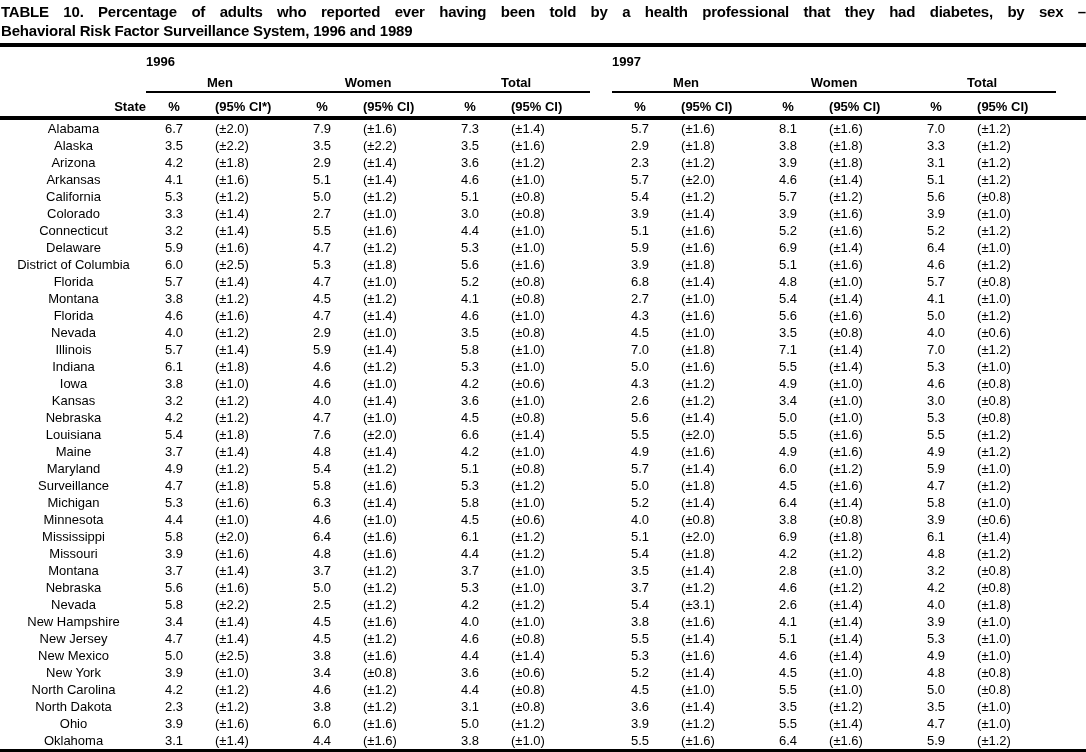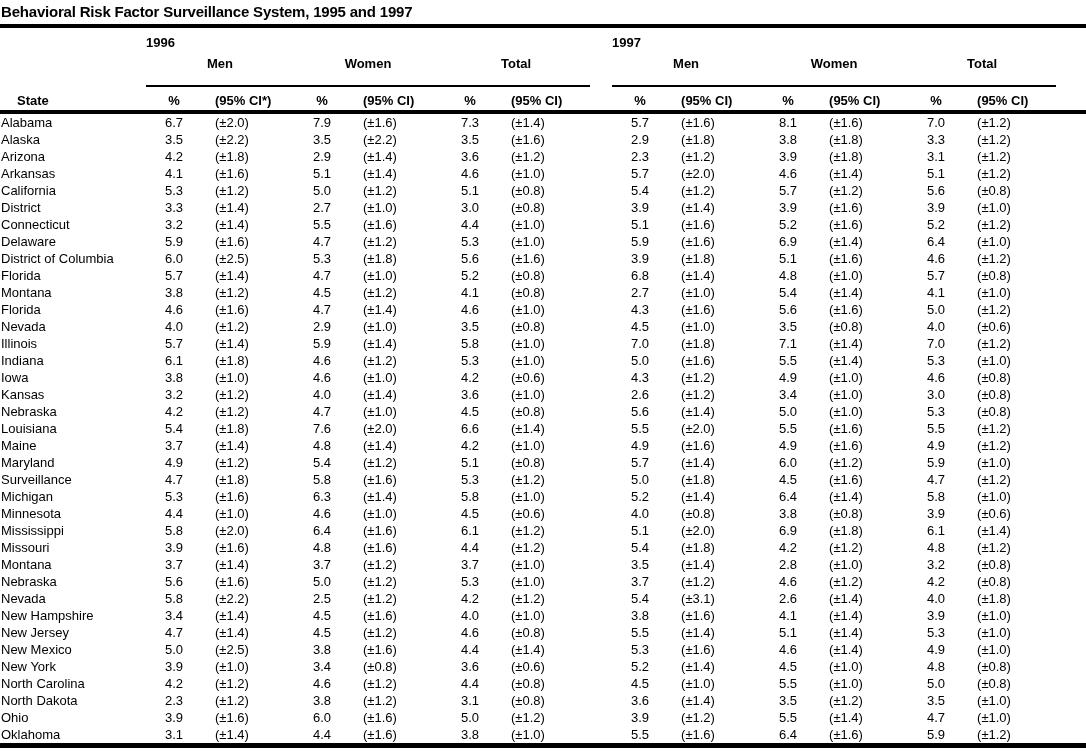--- a/index.html
+++ b/index.html
@@ -12,43 +12,44 @@
   .title .t1 { display:block; text-align:justify; text-align-last:justify; }
   .title .t2 { display:block; }
 
   table { width:1086px; table-layout:fixed; border-collapse:collapse;
           font-size:13px; }
   th, td { padding:0; margin:0; white-space:nowrap; overflow:hidden; }
   thead th { font-weight:700; }
 
   .year-row th.year { text-align:left; vertical-align:bottom; height:22px; }
   .sub-row th.sub   { text-align:center; vertical-align:bottom; height:21px;
-                      border-bottom:2px solid #000; padding-bottom:14px; }
+                      border-bottom:2px solid #000; padding-bottom:1px; }
   .hdr-row th       { vertical-align:bottom; height:21px; padding-bottom:2px;
                       border-bottom:4px solid #000; }
-  th.state-h  { text-align:left; vertical-align:bottom;
+  th.state-h  { text-align:right; vertical-align:bottom;
                 border-bottom:4px solid #000; padding-left:17px; padding-bottom:2px; }
   th.hdr-gap, th.hdr-pad { border-bottom:4px solid #000; }
 
   tbody td { height:17px; line-height:17px; }
-  td.state { text-align:left; padding-left:1px; }
+  td.state { text-align:center; padding-left:1px; }
   .pct     { text-align:center; }
   .ci      { text-align:left; padding-left:13px; }
   th.pct   { text-align:center; }
   th.ci    { text-align:left; padding-left:13px;margin-top:38px; }
 
   .bottom-rule { width:1086px; height:5px; background:#000; }
 </style>
 </head>
 <body>
 
 <div class="page">
 
   <div class="title">
-    <span class="t2">Behavioral Risk Factor Surveillance System, 1995 and 1997</span>
+    <span class="t1">TABLE 10. Percentage of adults who reported ever having been told by a health professional that they had diabetes, by sex –</span>
+    <span class="t2">Behavioral Risk Factor Surveillance System, 1996 and 1989</span>
   </div>
 
   <table>
     <colgroup>
       <col style="width:146px">
       <col style="width:56px">
         <col style="width:92px">
       <col style="width:56px">
         <col style="width:92px">
       <col style="width:56px">
@@ -173,21 +174,21 @@
           <td class="gap"></td>
           <td class="pct">5.4</td>
           <td class="ci">(±1.2)</td>
           <td class="pct">5.7</td>
           <td class="ci">(±1.2)</td>
           <td class="pct">5.6</td>
           <td class="ci">(±0.8)</td>
           <td class="pad"></td>
         </tr>
         <tr>
-          <td class="state">District</td>
+          <td class="state">Colorado</td>
           <td class="pct">3.3</td>
           <td class="ci">(±1.4)</td>
           <td class="pct">2.7</td>
           <td class="ci">(±1.0)</td>
           <td class="pct">3.0</td>
           <td class="ci">(±0.8)</td>
           <td class="gap"></td>
           <td class="pct">3.9</td>
           <td class="ci">(±1.4)</td>
           <td class="pct">3.9</td>

